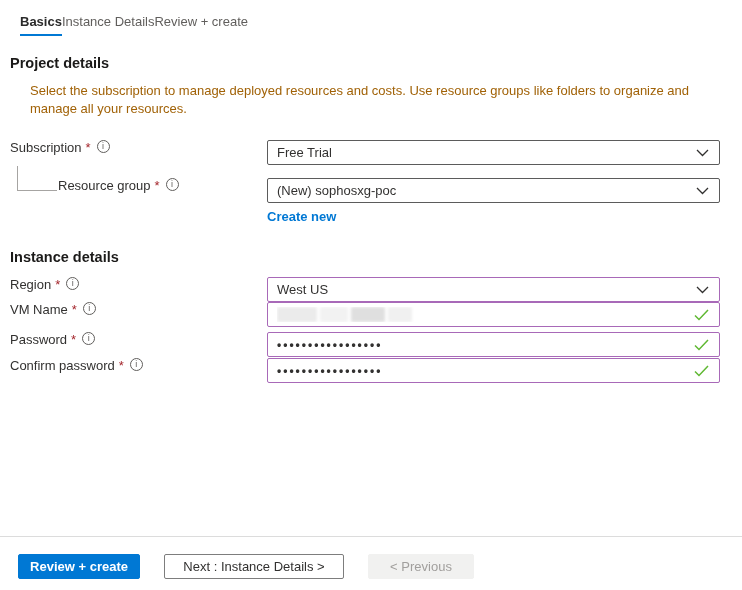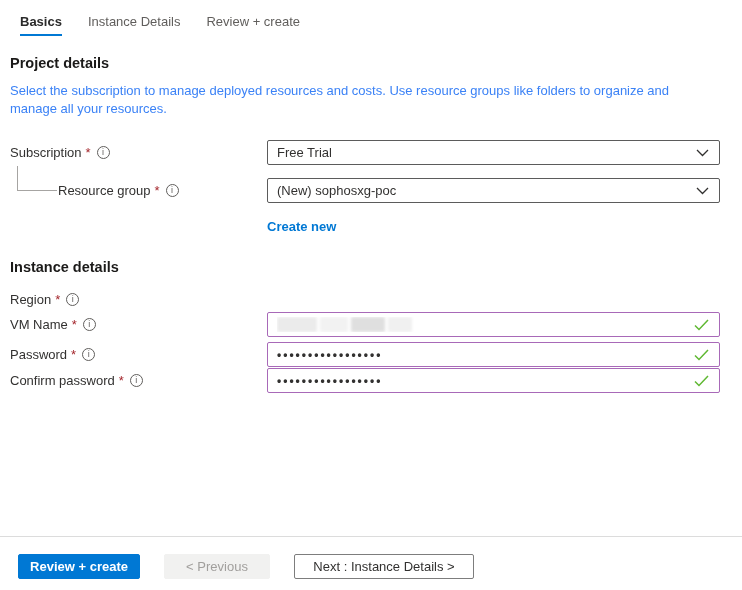--- a/index.html
+++ b/index.html
@@ -1,47 +1,47 @@
 <!DOCTYPE html>
 <html><head>
 <meta charset="utf-8">
 <style>
   * { box-sizing: border-box; margin: 0; padding: 0; }
   html, body { background: #ffffff; }
   body { width: 742px; height: 590px; font-family: "Liberation Sans", sans-serif; font-size: 13px; color: #323130; }
   .page { position: relative; width: 742px; height: 590px; background: #fff; overflow: hidden; }
 
   
-  .tabs { display: flex; gap: 26px; padding: 14px 10px 0 20px; }
+  .tabs { display: flex; padding: 14px 10px 0 20px; }
   .tab { padding-bottom: 5px; color: #605e5c; cursor: pointer; border-bottom: 2px solid transparent; }
   .tab.active { color: #2b2b2b; font-weight: 700; border-bottom: 2px solid #0078d4; }
 
   
   .content { padding: 0 22px 0 10px; }
   .section-heading { font-size: 14.5px; font-weight: 700; color: #1b1a19; margin-top: 19px; }
-  .desc { margin-top: 11px; line-height: 18px; color: #3b82f6; max-width: 706px; }
+  .desc { margin-top: 11px; line-height: 18px; color: #a16207; max-width: 706px; margin-left: 20px; }
 
   
   .form-row { display: flex; align-items: flex-start; }
-  .label-col { width: 257px; display: flex; align-items: center; height: 25px; flex-shrink: 0; }
+  .label-col { width: 257px; display: flex; height: 25px; flex-shrink: 0; }
   .field-col { flex: 1; min-width: 0; }
   .req { color: #a4262c; margin: 0 4px; }
   .info-icon { width: 13px; height: 13px; border: 1px solid #605e5c; border-radius: 50%;
     display: inline-flex; align-items: center; justify-content: center;
     font-size: 9px; line-height: 1; color: #605e5c; margin-left: 2px; cursor: pointer; flex-shrink: 0; }
 
   .field { height: 25px; border: 1px solid #5b5b5b; border-radius: 2px; background: #fff;
     display: flex; align-items: center; padding: 0 10px 0 9px; cursor: pointer; justify-content: center; }
   .field.dirty { border-color: #a869b8; }
   .field .value { flex: 1; color: #323130; white-space: nowrap; overflow: hidden; }
   .chevron-icon, .check-icon { flex-shrink: 0; display: inline-flex; }
 
   .dots { font-size: 12px; letter-spacing: 2px; font-weight: 700; color: #1f1f1f; }
 
-  .link { display: inline-block; margin-top: 16px; color: #0078d4; font-weight: 600; cursor: pointer; }
+  .link { display: inline-block; margin-top: 6px; color: #0078d4; font-weight: 600; cursor: pointer; }
 
   
   .row-subscription { margin-top: 22px; }
   .row-resource-group { margin-top: 13px; position: relative; }
   .row-resource-group .label-col { padding-left: 48px; }
   .connector { position: absolute; left: 7px; top: -12px; width: 40px; height: 25px;
     border-left: 1px solid #a6a4a2; border-bottom: 1px solid #a6a4a2; }
   .row-region { margin-top: 12px; }
   .row-vm-name { }
   .row-password { margin-top: 5px; }
@@ -126,20 +126,30 @@
     <div class="section-heading" style="margin-top:25px;">Instance details</div>
 
     <div class="form-row row-region">
       <div class="label-col">
         <span>Region</span>
         <span class="req">*</span>
         <span class="info-icon">
             <span>i</span>
           </span>
       </div>
+      <div class="field-col">
+        <div class="field dirty">
+          <span class="value">West US</span>
+          <span class="chevron-icon">
+            <svg width="13" height="8" viewBox="0 0 13 8">
+                <path d="M1 1 L6.5 6.5 L12 1" stroke="#323130" stroke-width="1.3" fill="none"></path>
+              </svg>
+          </span>
+        </div>
+      </div>
     </div>
 
     <div class="form-row row-vm-name">
       <div class="label-col">
         <span>VM Name</span>
         <span class="req">*</span>
         <span class="info-icon">
             <span>i</span>
           </span>
       </div>
@@ -200,17 +210,17 @@
           </span>
         </div>
       </div>
     </div>
 
   </div>
 
   <div class="divider"></div>
   <div class="footer-buttons">
     <button class="btn btn-primary">Review + create</button>
+    <button class="btn btn-secondary">Next : Instance Details &gt;</button>
     <button class="btn btn-disabled">&lt; Previous</button>
-    <button class="btn btn-secondary">Next : Instance Details &gt;</button>
   </div>
 
 </div>
 
 </body></html>

